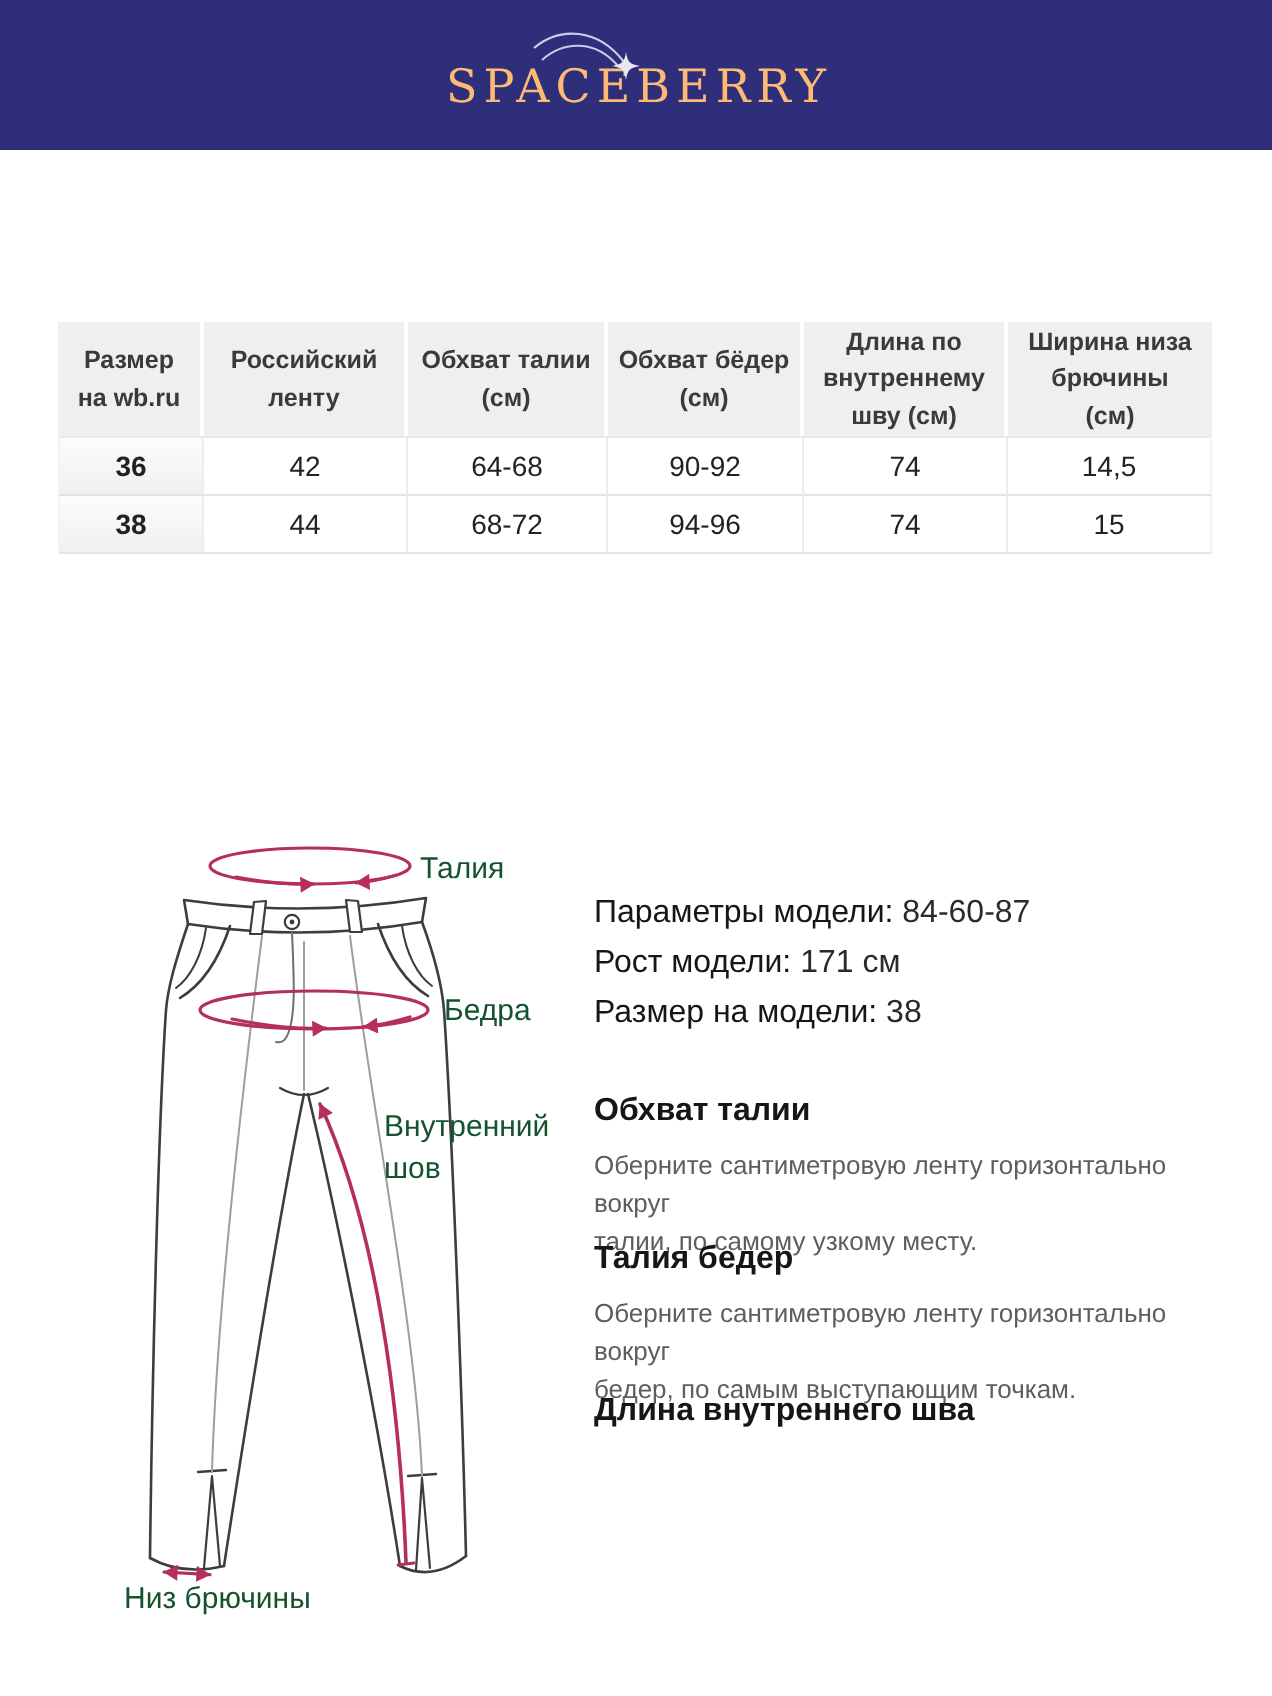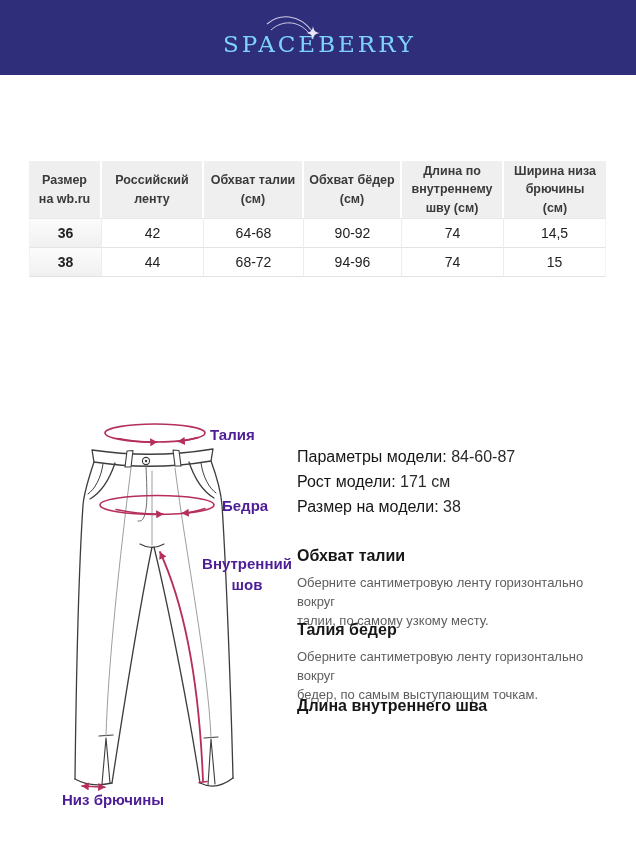--- a/index.html
+++ b/index.html
@@ -3,21 +3,21 @@
 <meta charset="utf-8">
 <style>
   html,body{margin:0;padding:0;background:#fff;}
   .page{position:relative;width:636px;height:848px;background:#ffffff;overflow:hidden;
         font-family:"Liberation Sans", sans-serif;color:#1a1a1a;}
 
   
   .brand-header{position:absolute;left:0;top:0;width:636px;height:75px;background:#2F2E7B;
                 display:flex;align-items:center;justify-content:center;}
   .logo{position:relative;padding-top:12px;font-family:"DejaVu Serif", serif;
-        font-size:23px;letter-spacing:3px;color:#7dd3fc;}
+        font-size:23px;letter-spacing:3px;color:#fdba74;}
   .logo span{margin-right:-3px;}
   .comet{position:absolute;left:50%;margin-left:-54px;top:-8px;}
 
   
   .size-table{position:absolute;left:29px;top:161px;width:577px;border-collapse:separate;border-spacing:0;
               table-layout:fixed;}
   .size-table col.c1{width:73px}.size-table col.c2{width:102px}.size-table col.c3{width:100px}
   .size-table col.c4{width:98px}.size-table col.c5{width:102px}.size-table col.c6{width:102px}
   .size-table th{background:#EFEFEF;height:57px;vertical-align:middle;text-align:center;
                  font-size:12.5px;font-weight:bold;color:#3a3a3a;line-height:1.45;
@@ -26,21 +26,21 @@
   .size-table td{height:26px;text-align:center;vertical-align:middle;font-size:14px;color:#222;
                  background:#fff;border-bottom:1px solid #E3E3E3;border-right:1px solid #EDEDED;}
   .size-table tbody tr:first-child td{border-top:1px solid #E9E9E9;}
   .size-table td:last-child{border-right:1px solid #F3F3F3;}
   .size-table td:first-child{background:linear-gradient(#fcfcfc,#f0f0f0);font-weight:bold;
                  border-left:1px solid #F3F3F3;}
 
   
   .diagram{position:absolute;inset:0;}
   .pants-svg{position:absolute;left:28px;top:405px;}
-  .dlabel{position:absolute;font-size:15px;font-weight:bold;color:#4c1d95;white-space:pre-line;line-height:21px;text-align:center;}
+  .dlabel{position:absolute;font-size:15px;font-weight:normal;color:#14532d;white-space:pre-line;line-height:21px;}
   .lbl-waist{left:210px;top:424px;}
   .lbl-hips{left:222px;top:495px;}
   .lbl-inseam{left:192px;top:553px;width:110px;}
   .lbl-hem{left:62px;top:789px;}
 
   
   .model-params{position:absolute;left:297px;top:444px;font-size:16px;line-height:25px;}
   .param-line .plabel{font-weight:normal;color:#161616;}
   .param-line .pvalue{color:#2a2a2a;}
   .msection{position:absolute;left:297px;width:320px;}

